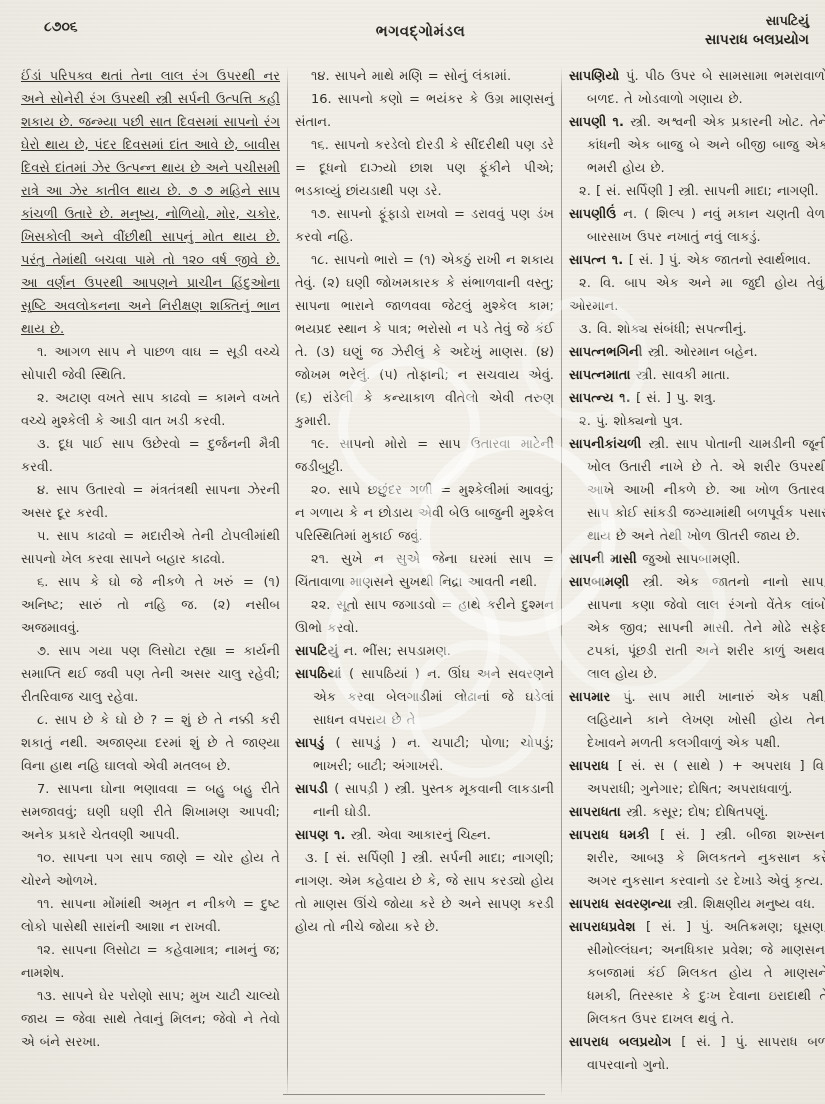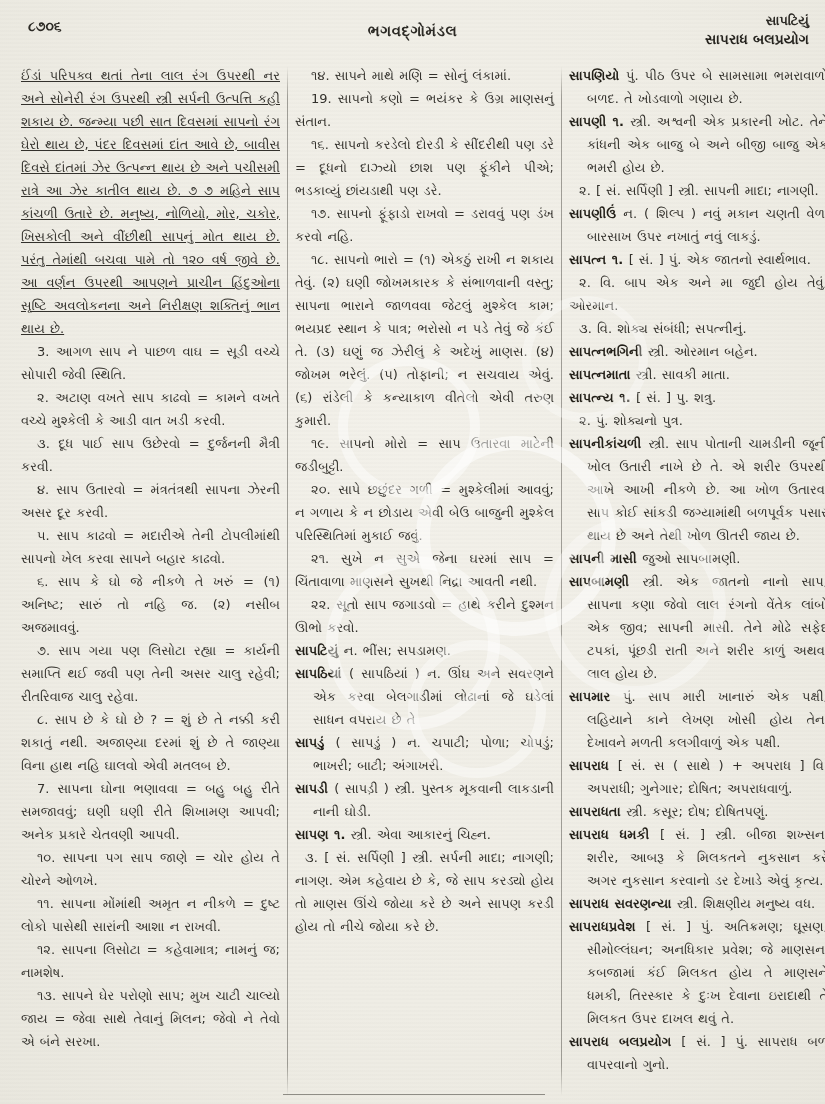--- a/index.html
+++ b/index.html
@@ -8,21 +8,21 @@
     width:825px;height:1104px;
     margin:0 auto;
     background:
       repeating-linear-gradient(0deg, rgba(0,0,0,0.012) 0 2px, rgba(0,0,0,0) 2px 4px),
       radial-gradient(ellipse at 50% 40%, #f3f1ea 0%, #efede5 60%, #e9e7de 100%);
     color:#33312c;
     font-family:"DejaVu Sans", sans-serif;
     overflow:hidden;
   }
   
-  .page-header{position:absolute;top:12px;left:0;right:0;height:48px;}
+  .page-header{position:absolute;top:12px;left:16px;right:0;height:48px;}
   .page-number{position:absolute;left:28px;top:6px;font-size:14px;font-weight:700;color:#2c2a25;}
   .book-title{position:absolute;left:50%;transform:translateX(-50%);top:10px;font-size:15px;font-weight:700;color:#2c2a25;letter-spacing:.5px;}
   .running-head{position:absolute;right:16px;top:0;text-align:right;}
   .running-head .rh1{display:block;font-size:13px;font-weight:600;line-height:18px;color:#2c2a25;}
   .running-head .rh2{display:block;font-size:14px;font-weight:700;line-height:19px;color:#25231e;}
   
   .columns{position:absolute;top:64px;left:14px;right:10px;bottom:6px;display:flex;}
   .col{flex:0 0 259px;width:259px;padding:0 7px;overflow:hidden;text-align:justify;}
   .vrule{flex:0 0 1px;width:1px;margin:2px 0;
     background:linear-gradient(rgba(60,58,52,0) 0%, rgba(60,58,52,.45) 3%, rgba(60,58,52,.45) 97%, rgba(60,58,52,0) 100%);}
@@ -53,38 +53,38 @@
     <span class="book-title">ભગવદ્ગોમંડલ</span>
     <span class="running-head">
       <span class="rh1">સાપટિયું</span>
       <span class="rh2">સાપરાધ બલપ્રયોગ</span>
     </span>
   </div>
 
   <div class="columns">
     <section class="col">
         <p class="p-cont">ઈંડાં પરિપક્વ થતાં તેના લાલ રંગ ઉપરથી નર અને સોનેરી રંગ ઉપરથી સ્ત્રી સર્પની ઉત્પત્તિ કહી શકાય છે. જન્મ્યા પછી સાત દિવસમાં સાપનો રંગ ઘેરો થાય છે, પંદર દિવસમાં દાંત આવે છે, બાવીસ દિવસે દાંતમાં ઝેર ઉત્પન્ન થાય છે અને પચીસમી રાત્રે આ ઝેર કાતીલ થાય છે. ૭ ૭ મહિને સાપ કાંચળી ઉતારે છે. મનુષ્ય, નોળિયો, મોર, ચકોર, ખિસકોલી અને વીંછીથી સાપનું મોત થાય છે. પરંતુ તેમાંથી બચવા પામે તો ૧૨૦ વર્ષ જીવે છે. આ વર્ણન ઉપરથી આપણને પ્રાચીન હિંદુઓના સૃષ્ટિ અવલોકનના અને નિરીક્ષણ શક્તિનું ભાન થાય છે.</p>
-        <p class="p-idiom">3. આગળ સાપ ને પાછળ વાઘ = સૂડી વચ્ચે સોપારી જેવી સ્થિતિ.</p>
+        <p class="p-idiom">૧. આગળ સાપ ને પાછળ વાઘ = સૂડી વચ્ચે સોપારી જેવી સ્થિતિ.</p>
         <p class="p-idiom">૨. અટાણ વખતે સાપ કાઢવો = કામને વખતે વચ્ચે મુશ્કેલી કે આડી વાત ખડી કરવી.</p>
         <p class="p-idiom">૩. દૂધ પાઈ સાપ ઉછેરવો = દુર્જનની મૈત્રી કરવી.</p>
         <p class="p-idiom">૪. સાપ ઉતારવો = મંત્રતંત્રથી સાપના ઝેરની અસર દૂર કરવી.</p>
         <p class="p-idiom">૫. સાપ કાઢવો = મદારીએ તેની ટોપલીમાંથી સાપનો ખેલ કરવા સાપને બહાર કાઢવો.</p>
         <p class="p-idiom">૬. સાપ કે ઘો જે નીકળે તે ખરું = (૧) અનિષ્ટ; સારું તો નહિ જ. (૨) નસીબ અજમાવવું.</p>
         <p class="p-idiom">૭. સાપ ગયા પણ લિસોટા રહ્યા = કાર્યની સમાપ્તિ થઈ જવી પણ તેની અસર ચાલુ રહેવી; રીતરિવાજ ચાલુ રહેવા.</p>
         <p class="p-idiom">૮. સાપ છે કે ઘો છે ? = શું છે તે નક્કી કરી શકાતું નથી. અજાણ્યા દરમાં શું છે તે જાણ્યા વિના હાથ નહિ ઘાલવો એવી મતલબ છે.</p>
         <p class="p-idiom">7. સાપના ઘોના ભણાવવા = બહુ બહુ રીતે સમજાવવું; ઘણી ઘણી રીતે શિખામણ આપવી; અનેક પ્રકારે ચેતવણી આપવી.</p>
         <p class="p-idiom">૧૦. સાપના પગ સાપ જાણે = ચોર હોય તે ચોરને ઓળખે.</p>
         <p class="p-idiom">૧૧. સાપના મોંમાંથી અમૃત ન નીકળે = દુષ્ટ લોકો પાસેથી સારાંની આશા ન રાખવી.</p>
         <p class="p-idiom">૧૨. સાપના લિસોટા = કહેવામાત્ર; નામનું જ; નામશેષ.</p>
         <p class="p-idiom">૧૩. સાપને ઘેર પરોણો સાપ; મુખ ચાટી ચાલ્યો જાય = જેવા સાથે તેવાનું મિલન; જેવો ને તેવો એ બંને સરખા.</p>
       </section>
     <div class="vrule"></div>
     <section class="col">
         <p class="p-idiom">૧૪. સાપને માથે મણિ = સોનું લંકામાં.</p>
-        <p class="p-idiom">19. સાપનો કણો = ભયંકર કે ઉગ્ર માણસનું સંતાન.</p>
+        <p class="p-idiom">16. સાપનો કણો = ભયંકર કે ઉગ્ર માણસનું સંતાન.</p>
         <p class="p-idiom">૧૬. સાપનો કરડેલો દોરડી કે સીંદરીથી પણ ડરે = દૂધનો દાઝ્યો છાશ પણ ફૂંકીને પીએ; ભડકાવ્યું છાંયડાથી પણ ડરે.</p>
         <p class="p-idiom">૧૭. સાપનો ફૂંફાડો રાખવો = ડરાવવું પણ ડંખ કરવો નહિ.</p>
         <p class="p-idiom">૧૮. સાપનો ભારો = (૧) એકઠું રાખી ન શકાય તેવું. (૨) ઘણી જોખમકારક કે સંભાળવાની વસ્તુ; સાપના ભારાને જાળવવા જેટલું મુશ્કેલ કામ; ભયપ્રદ સ્થાન કે પાત્ર; ભરોસો ન પડે તેવું જે કંઈ તે. (૩) ઘણું જ ઝેરીલું કે અદેખું માણસ. (૪) જોખમ ભરેલું. (૫) તોફાની; ન સચવાય એવું. (૬) રાંડેલી કે કન્યાકાળ વીતેલો એવી તરુણ કુમારી.</p>
         <p class="p-idiom">૧૯. સાપનો મોરો = સાપ ઉતારવા માટેની જડીબુટ્ટી.</p>
         <p class="p-idiom">૨૦. સાપે છછુંદર ગળી = મુશ્કેલીમાં આવવું; ન ગળાય કે ન છોડાય એવી બેઉ બાજુની મુશ્કેલ પરિસ્થિતિમાં મુકાઈ જવું.</p>
         <p class="p-idiom">૨૧. સુખે ન સુએ જેના ઘરમાં સાપ = ચિંતાવાળા માણસને સુખથી નિદ્રા આવતી નથી.</p>
         <p class="p-idiom">૨૨. સૂતો સાપ જગાડવો = હાથે કરીને દુશ્મન ઊભો કરવો.</p>
         <p class="p-entry"><span class="headword">સાપટિયું </span>ન. ભીંસ; સપડામણ.</p>
         <p class="p-entry"><span class="headword">સાપઠિયાં </span>( સાપઠિયાં ) ન. ઊંઘ અને સવરણને એક કરવા બેલગાડીમાં લોઢાનાં જે ઘડેલાં સાધન વપરાય છે તે</p>
         <p class="p-entry"><span class="headword">સાપડું </span>( સાપડ઼ું ) ન. ચપાટી; પોળા; ચોપડું; ભાખરી; બાટી; અંગાખરી.</p>

